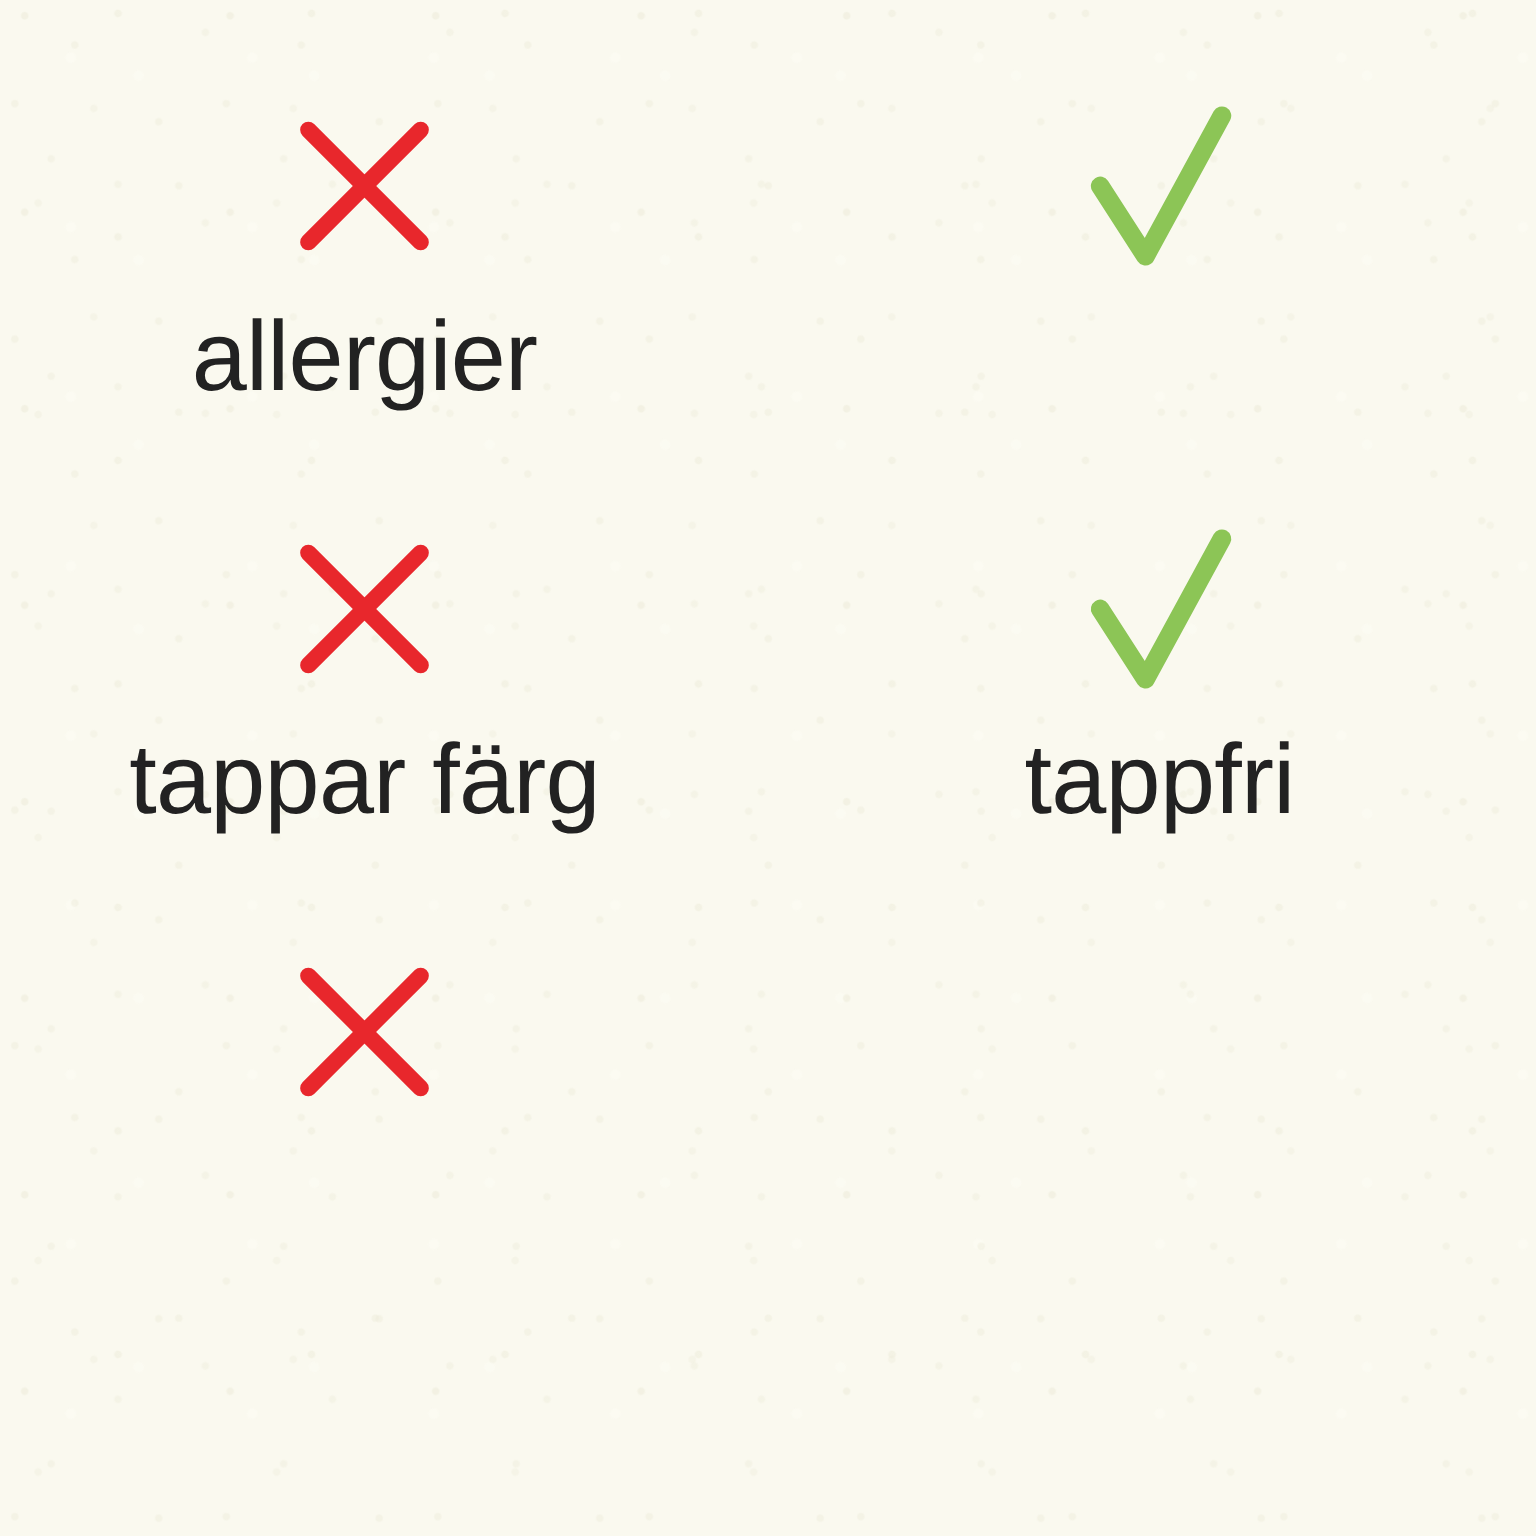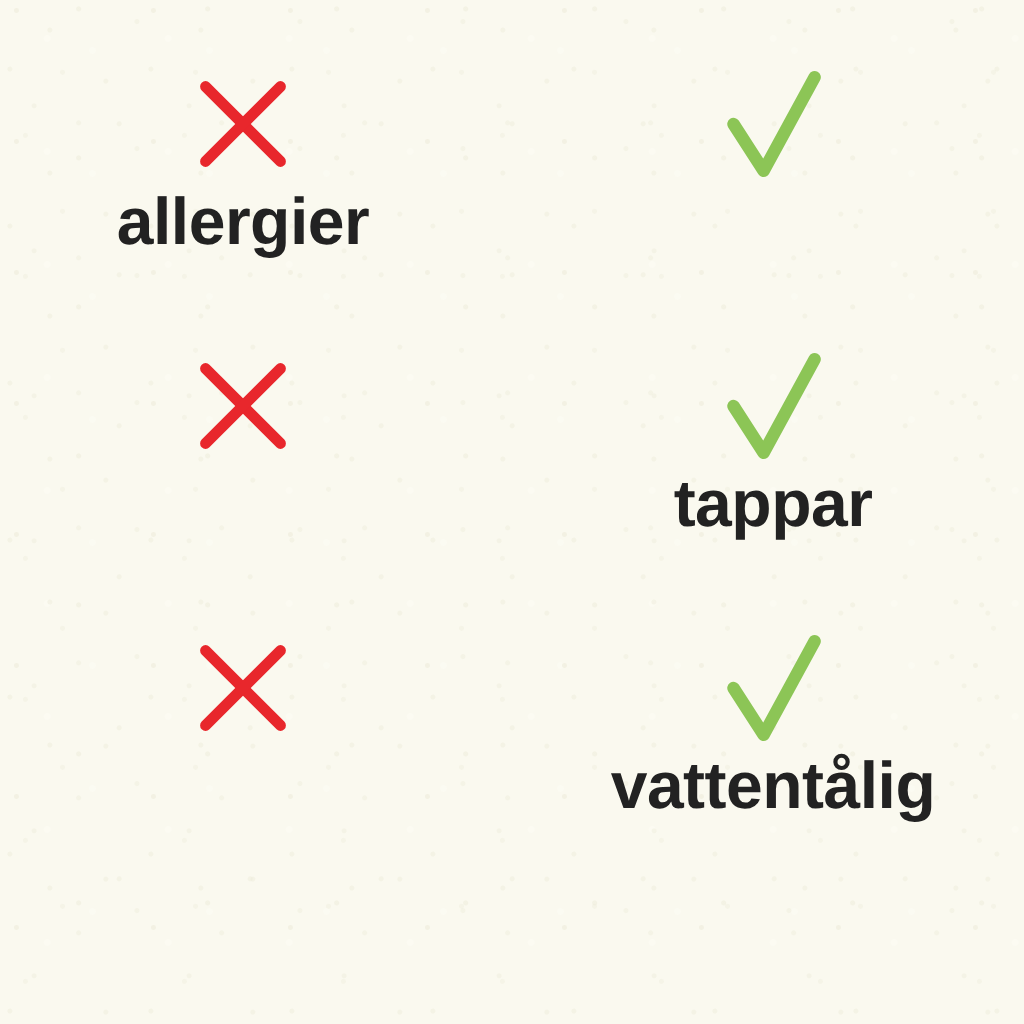--- a/index.html
+++ b/index.html
@@ -77,24 +77,24 @@
 
   .icon-wrap {
     width: 104px;
     height: 104px;
     display: block;
     margin-top: 26px;
   }
   .icon-wrap svg { display: block; width: 104px; height: 104px; overflow: visible; }
 
   .label {
-    margin-top: 12px;
+    margin-top: 28px;
     font-size: 66px;
     line-height: 1;
-    font-weight: 700;
+    font-weight: 400;
     letter-spacing: -0.5px;
     color: #222222;
     white-space: nowrap;
     text-rendering: geometricPrecision;
   }
 </style>
 </head>
 <body>
 
 <div id="board" style="background: rgb(250, 249, 239);">
@@ -123,45 +123,38 @@
 
     <div class="cell col-neg">
       <span class="icon-wrap">
         <svg viewBox="0 0 100 100" aria-hidden="true">
           <g fill="none" stroke="#e8272c" stroke-width="10.5" stroke-linecap="round">
             <line x1="14" y1="14" x2="86" y2="86"></line>
             <line x1="86" y1="14" x2="14" y2="86"></line>
           </g>
         </svg>
       </span>
+      <div class="label" style="color: rgb(34, 34, 34);">tappar färg</div>
     </div>
 
     <div class="cell col-pos">
       <span class="icon-wrap">
         <svg viewBox="0 0 100 100" aria-hidden="true">
           <path d="M 12 50 L 41 95 L 90 5" fill="none" stroke="#8cc556" stroke-width="12" stroke-linecap="round" stroke-linejoin="round"></path>
         </svg>
       </span>
-      <div class="label" style="color: rgb(34, 34, 34);">tappar</div>
+      <div class="label" style="color: rgb(34, 34, 34);">tappfri</div>
     </div>
 
     <div class="cell col-neg">
       <span class="icon-wrap">
         <svg viewBox="0 0 100 100" aria-hidden="true">
           <g fill="none" stroke="#e8272c" stroke-width="10.5" stroke-linecap="round">
             <line x1="14" y1="14" x2="86" y2="86"></line>
             <line x1="86" y1="14" x2="14" y2="86"></line>
           </g>
         </svg>
       </span>
     </div>
 
-    <div class="cell col-pos">
-      <span class="icon-wrap">
-        <svg viewBox="0 0 100 100" aria-hidden="true">
-          <path d="M 12 50 L 41 95 L 90 5" fill="none" stroke="#8cc556" stroke-width="12" stroke-linecap="round" stroke-linejoin="round"></path>
-        </svg>
-      </span>
-      <div class="label" style="color: rgb(34, 34, 34);">vattentålig</div>
-    </div>
 
   </div>
 </div>
 
 </body></html>

